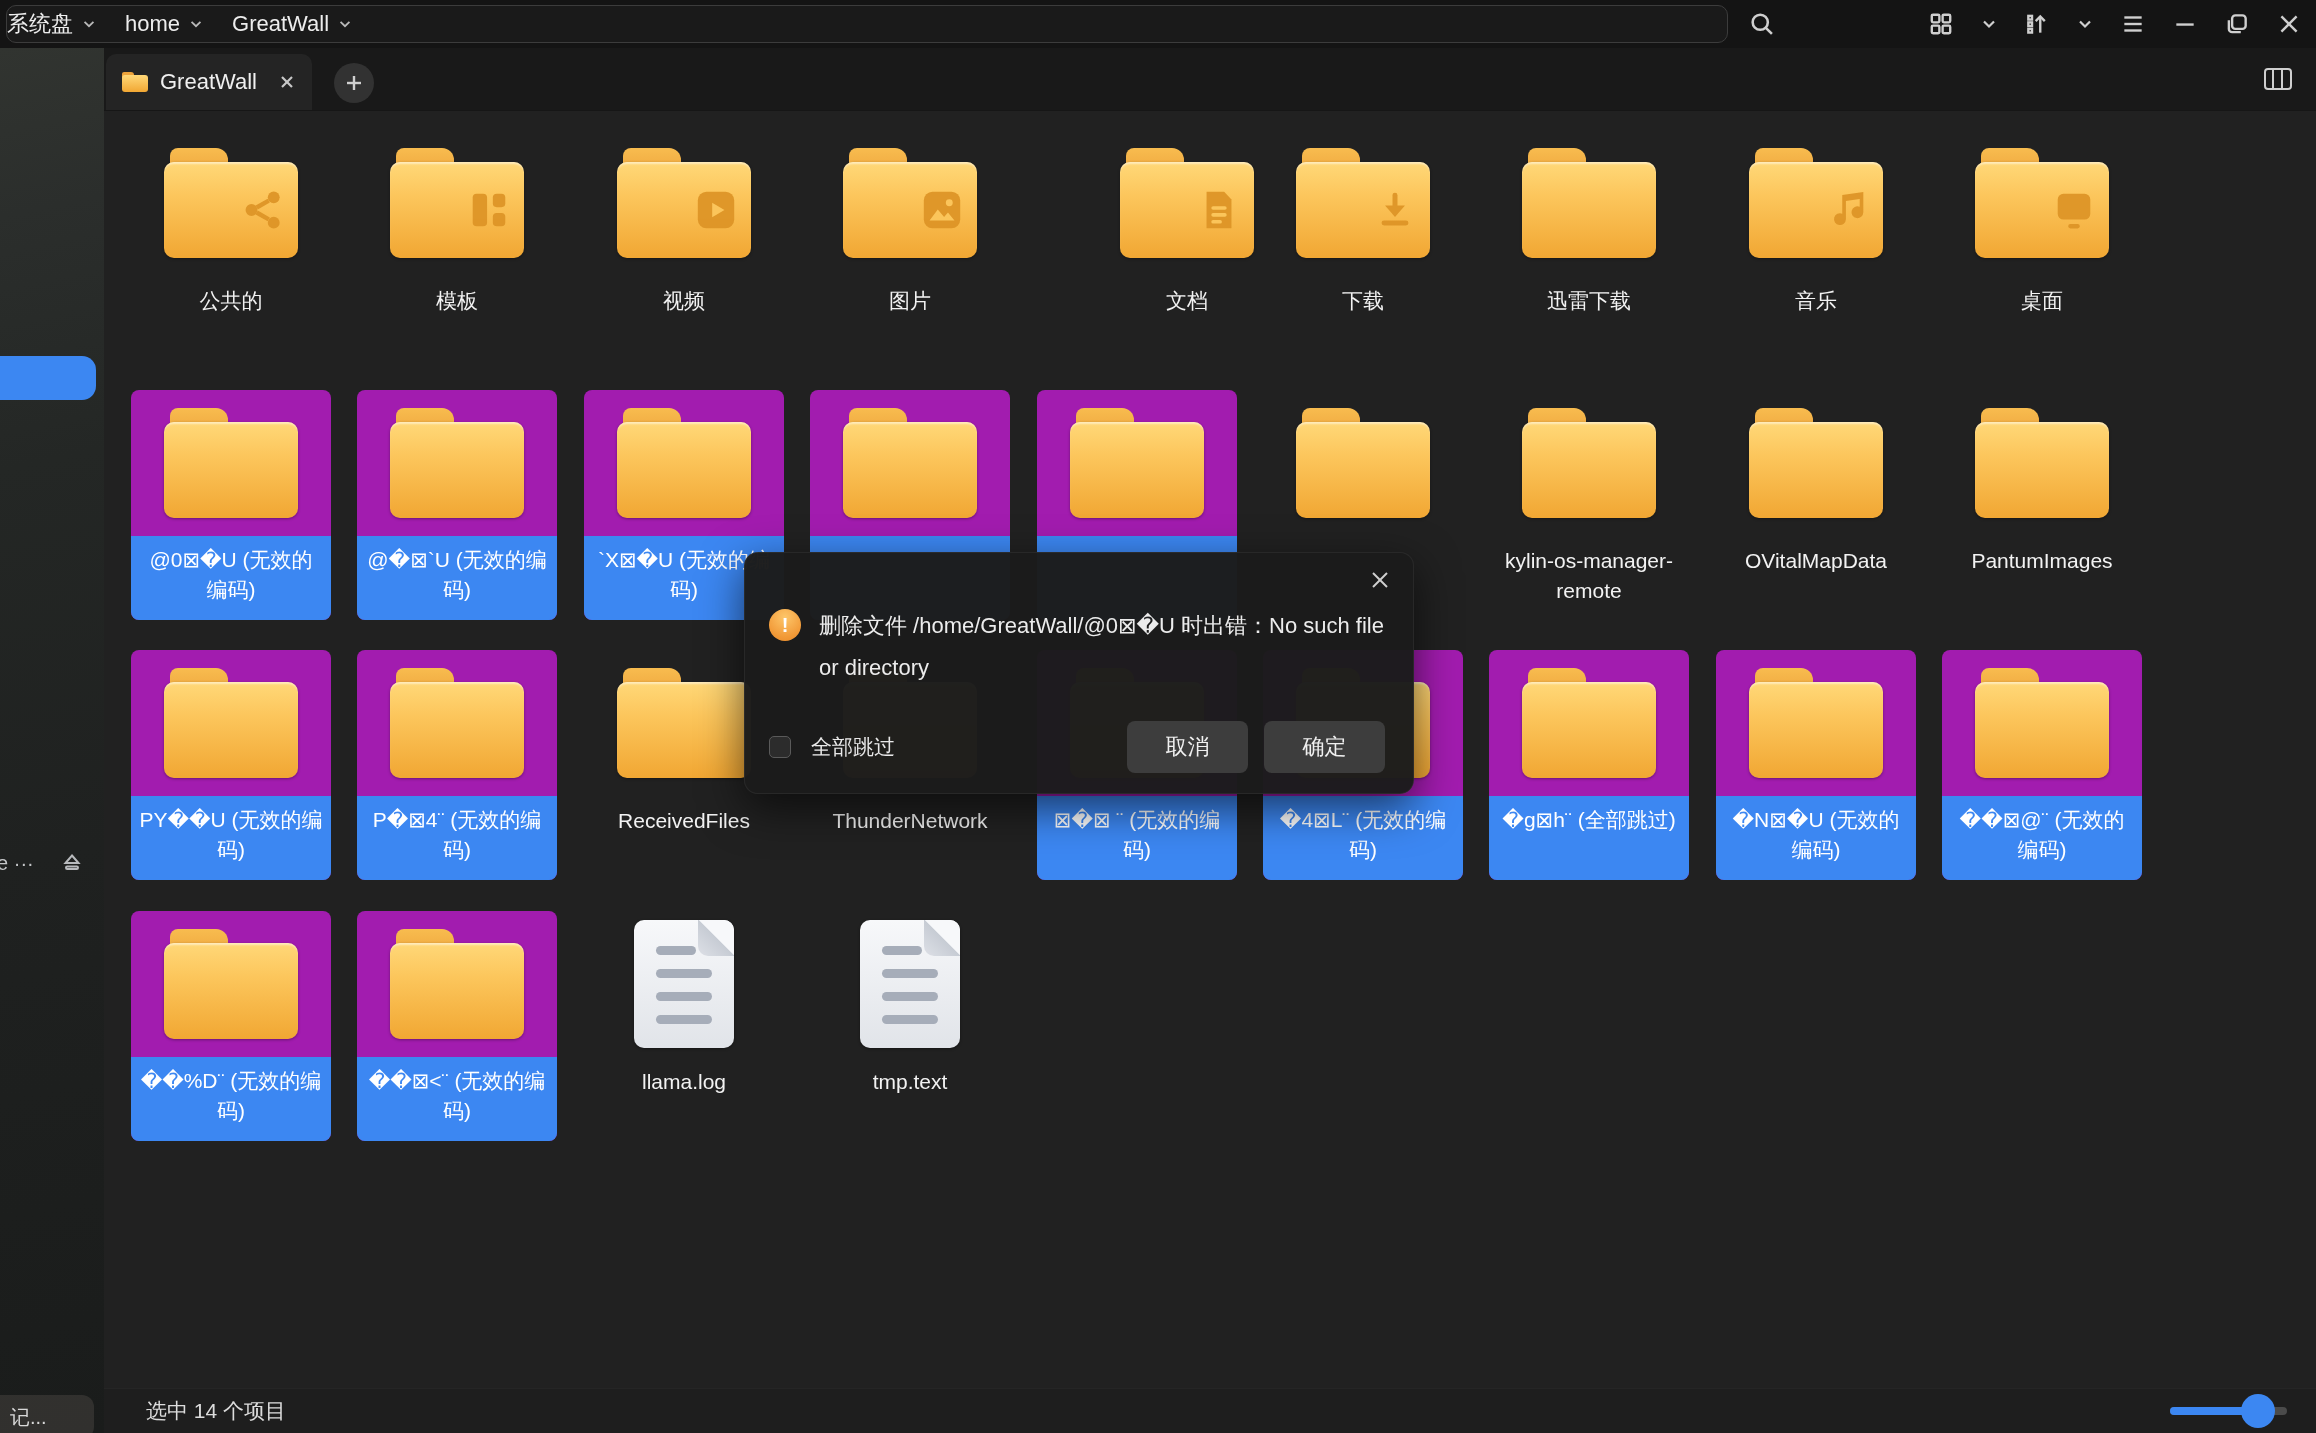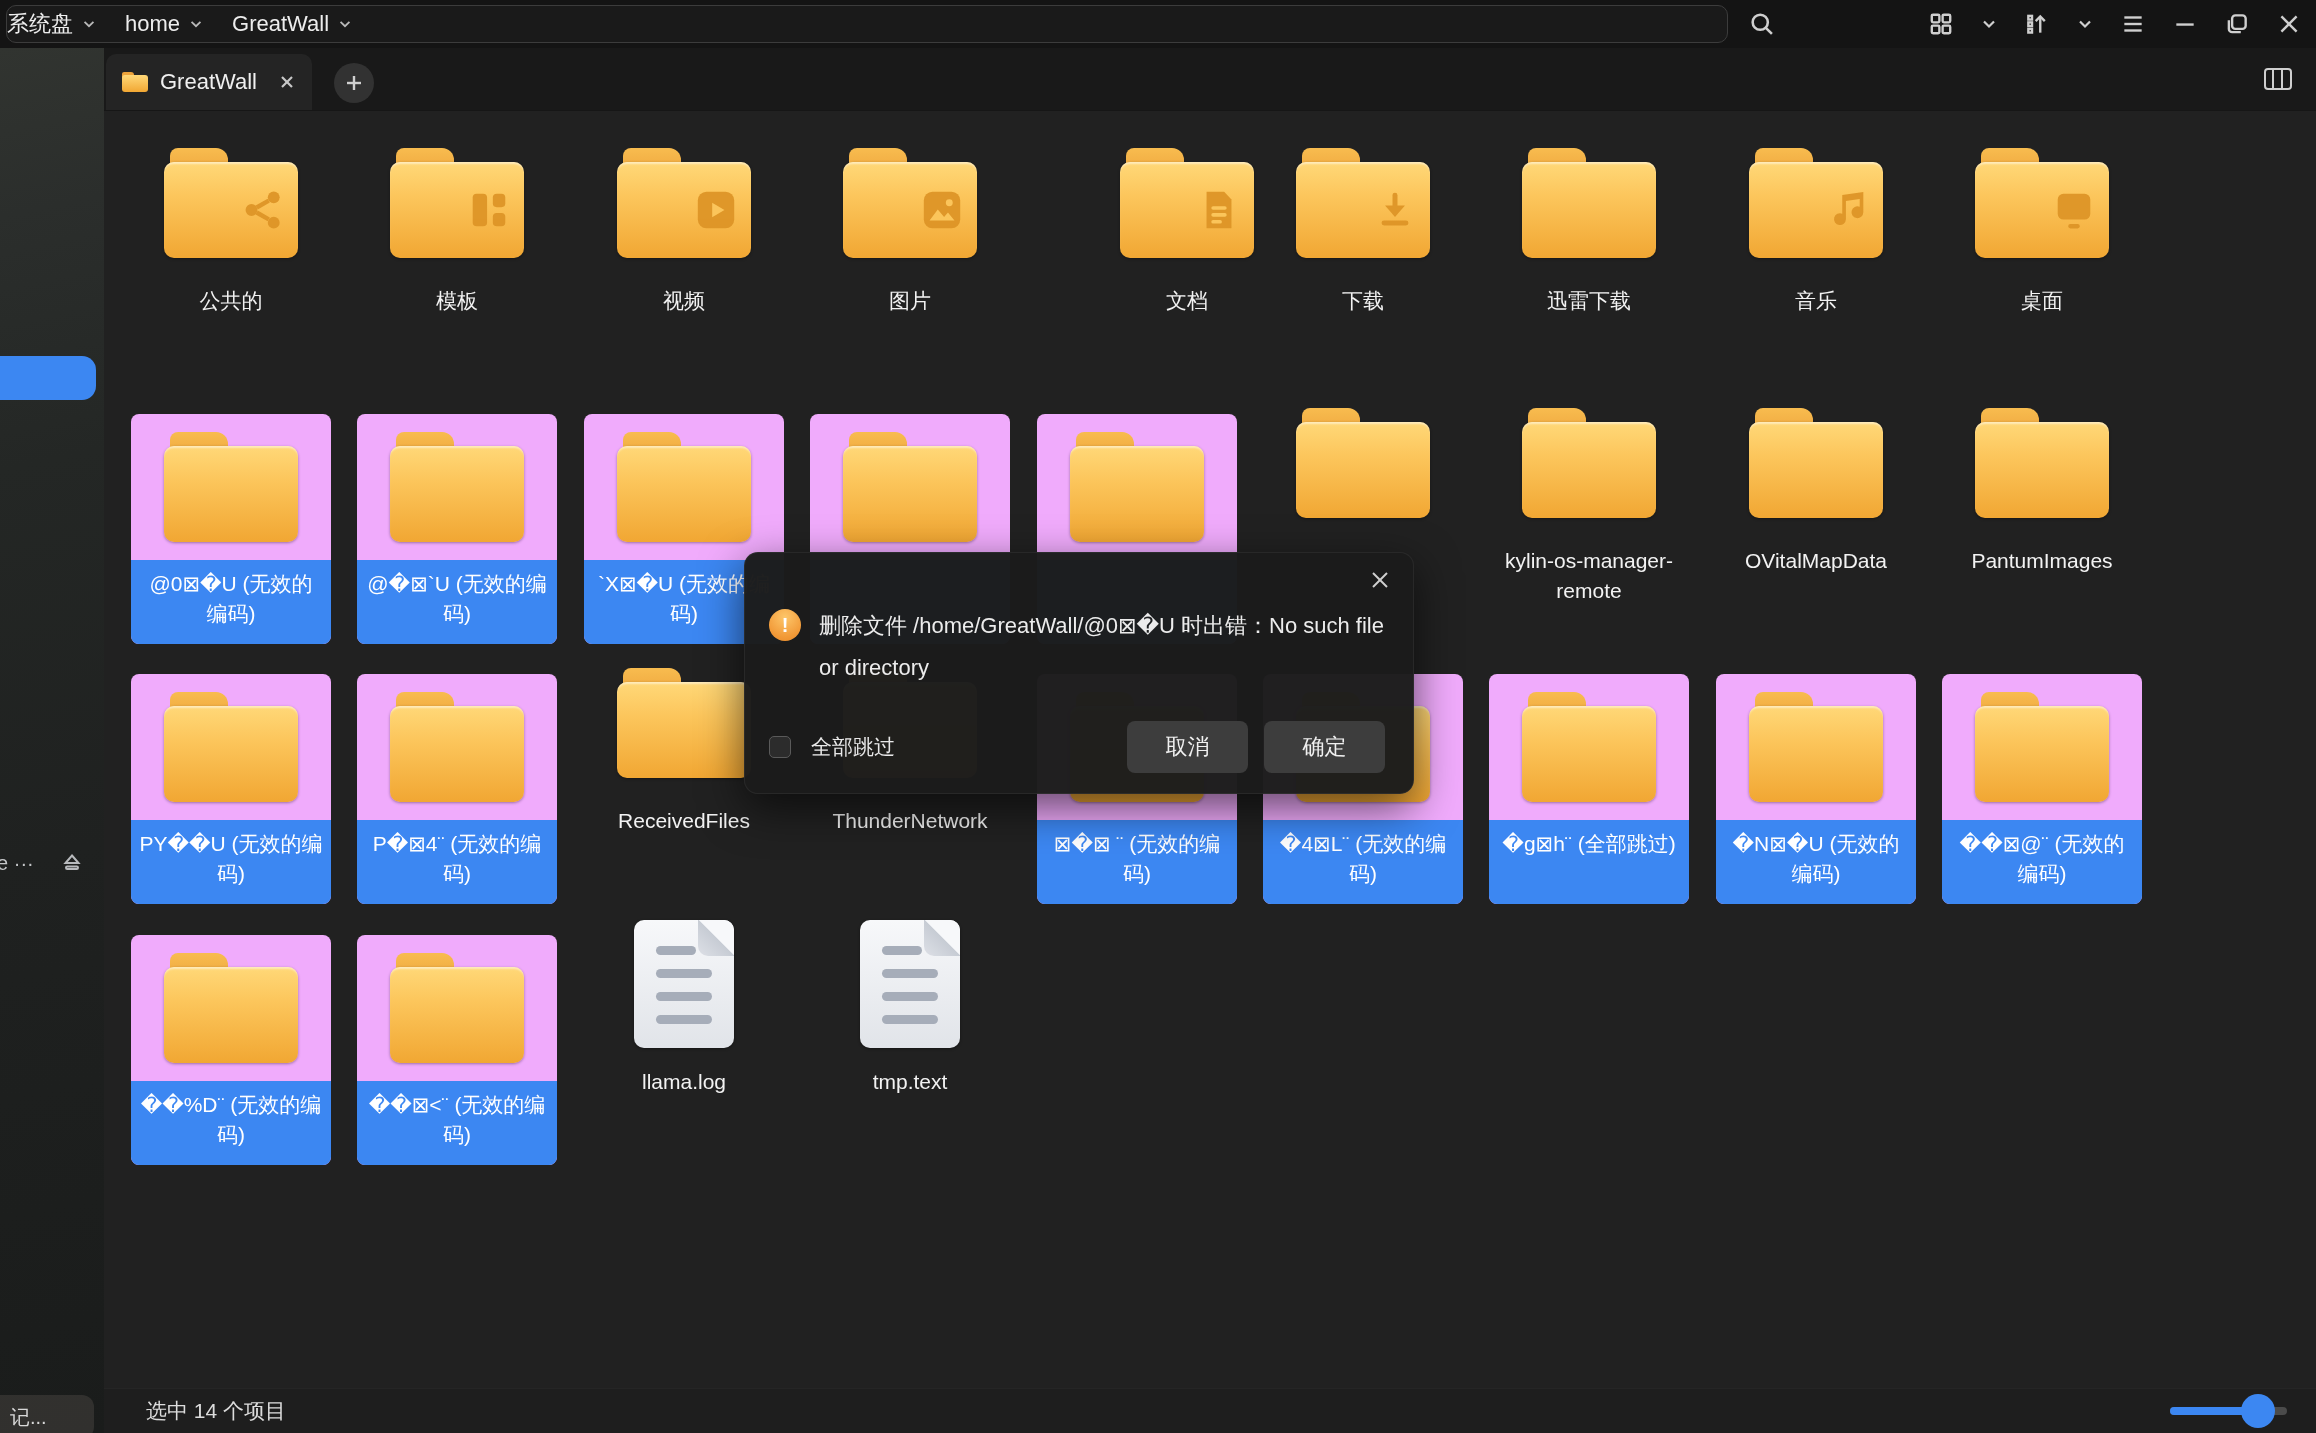--- a/index.html
+++ b/index.html
@@ -44,21 +44,21 @@
 
   
   .minifolder{position:relative;width:26px;height:20px;display:inline-block;}
   .minifolder:before{content:"";position:absolute;left:0;top:0;width:12px;height:7px;border-radius:2px 3px 0 0;background:#eda33b;}
   .minifolder:after{content:"";position:absolute;left:0;top:3px;width:26px;height:17px;border-radius:3px;
     background:linear-gradient(180deg,#ffd878,#f1a733);}
 
   
   .content{position:absolute;left:104px;top:110px;right:0;bottom:44px;background:#212121;z-index:6;}
   .tile{position:absolute;width:200px;height:230px;border-radius:8px;display:flex;flex-direction:column;align-items:center;}
-  .tile.selected{background:#f0abfc;margin-top:24px;}
+  .tile.selected{background:#a21caf;}
   .icon-area{height:146px;display:flex;align-items:center;justify-content:center;flex:none;width:100%;}
   .band{width:100%;height:84px;box-sizing:border-box;background:#3c87f2;border-radius:0 0 8px 8px;
     padding:9px 8px 0;font-size:21px;line-height:30px;color:#fff;text-align:center;overflow-wrap:break-word;}
   .plainlabel{width:100%;box-sizing:border-box;padding:10px 4px 0;font-size:21px;line-height:30px;color:#f2f2f2;
     text-align:center;overflow-wrap:break-word;}
 
   
   .folder{position:relative;width:134px;height:110px;}
   .ftab{position:absolute;top:0;left:6px;width:58px;height:30px;border-radius:8px 12px 0 0;
     background:linear-gradient(180deg,#f8bc4f,#eda33b);}

